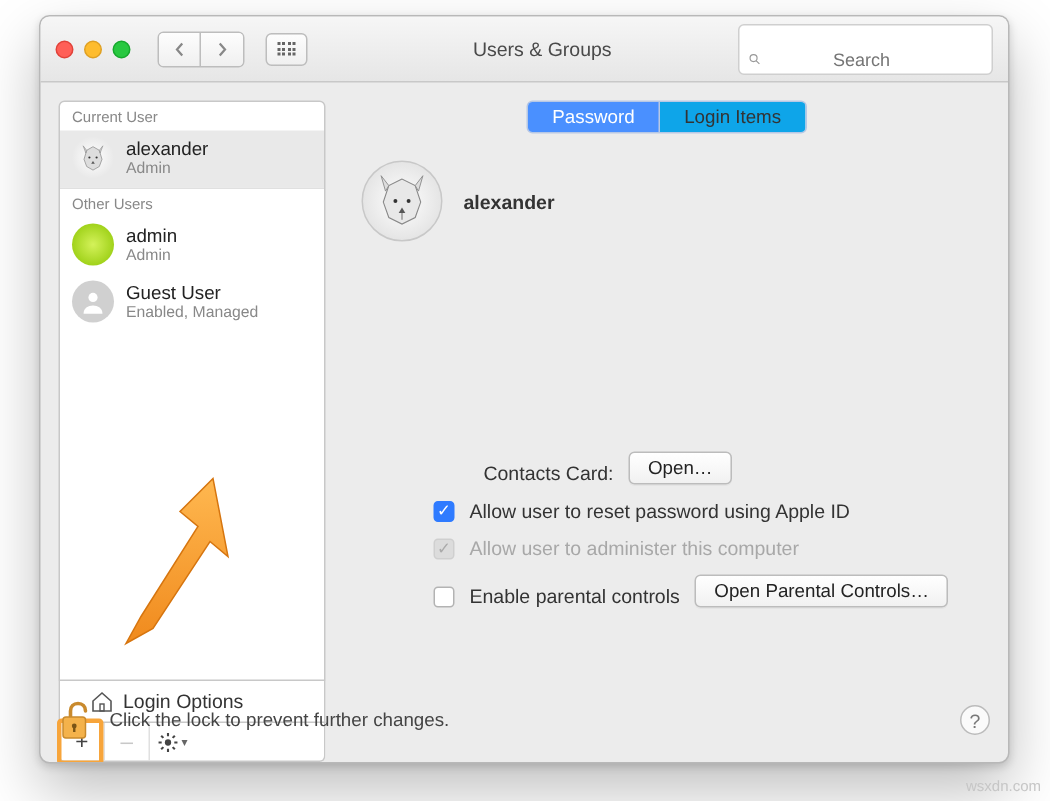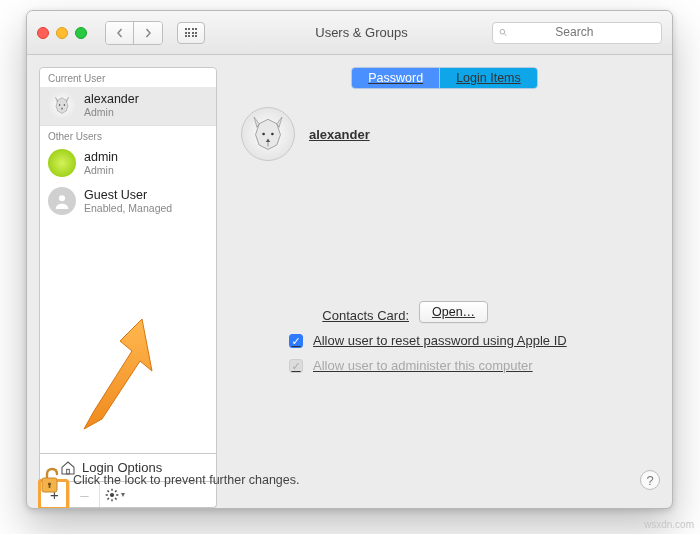--- a/index.html
+++ b/index.html
@@ -57,23 +57,23 @@
     border:1px solid #bdbdbd; border-radius:4px;
     display:flex; align-items:center; justify-content:center; cursor:pointer;
   }
   .grid-dots { display:grid; grid-template-columns:repeat(4,2px); grid-gap:1.2px;}
   .grid-dots i { width:2px;height:2px;background:#666;display:block;}
   .title {
     position:absolute; left:0; right:0; text-align:center;
     font-size:13px; color:#4a4a4a; pointer-events:none;margin-left:24px;
   }
   .search {
-    margin-left:auto; display:flex; align-items:flex-end;
+    margin-left:auto; display:flex; align-items:flex-start;
     border:1px solid #cfcfcf; border-radius:4px;
-    background:#fff; height:22px; padding:4px 6px; width:170px;gap:44px;
+    background:#fff; height:22px; padding:16px 6px; width:170px;gap:44px;
   }
   .search svg { width:13px;height:13px; fill:#999; margin-right:4px;}
   .search input {
     border:none; outline:none; font-size:12px; width:100%; background:transparent;
   }
   
   .body { display:flex; height:calc(100% - 44px); }
   .sidebar {
     width:178px; margin:12px 6px 0 12px;
     display:flex; flex-direction:column;
@@ -127,21 +127,20 @@
   }
   
   .arrow-anno {
     position:absolute; left:55px; top:300px; width:80px; height:120px;
     pointer-events:none;
   }
   
   .main {
     flex:1; margin:12px 12px 0 6px; display:flex; flex-direction:column;
     position:relative;
-    text-decoration:underline;
   }
   .tabs {
     display:flex; justify-content:center; margin-bottom:10px;
   }
   .tabseg {
     display:flex; border:1px solid #b7c8e5; border-radius:4px; overflow:hidden;
   }
   .tabseg .tab {
     padding:3px 16px; font-size:12.5px; background:#0ea5e9; cursor:pointer;
     border-right:1px solid #b7c8e5;
@@ -353,20 +352,25 @@
             <button class="btn">Open…</button>
           </div>
           <div class="row">
             <span class="chk checked"></span>
             <span>Allow user to reset password using Apple ID</span>
           </div>
           <div class="row muted">
             <span class="chk dis-checked"></span>
             <span>Allow user to administer this computer</span>
           </div>
+          <div class="row">
+            <span class="chk"></span>
+            <span>Enable parental controls</span>
+            <button class="btn">Open Parental Controls…</button>
+          </div>
         </div>
       </div>
     </div>
   </div>
 
   <svg class="arrow-anno" viewBox="0 0 80 120">
     <defs>
       <linearGradient id="ag" x1="0" y1="0" x2="0" y2="1">
         <stop offset="0" stop-color="#ffb850"></stop>
           <stop offset="1" stop-color="#f08a1d"></stop>

